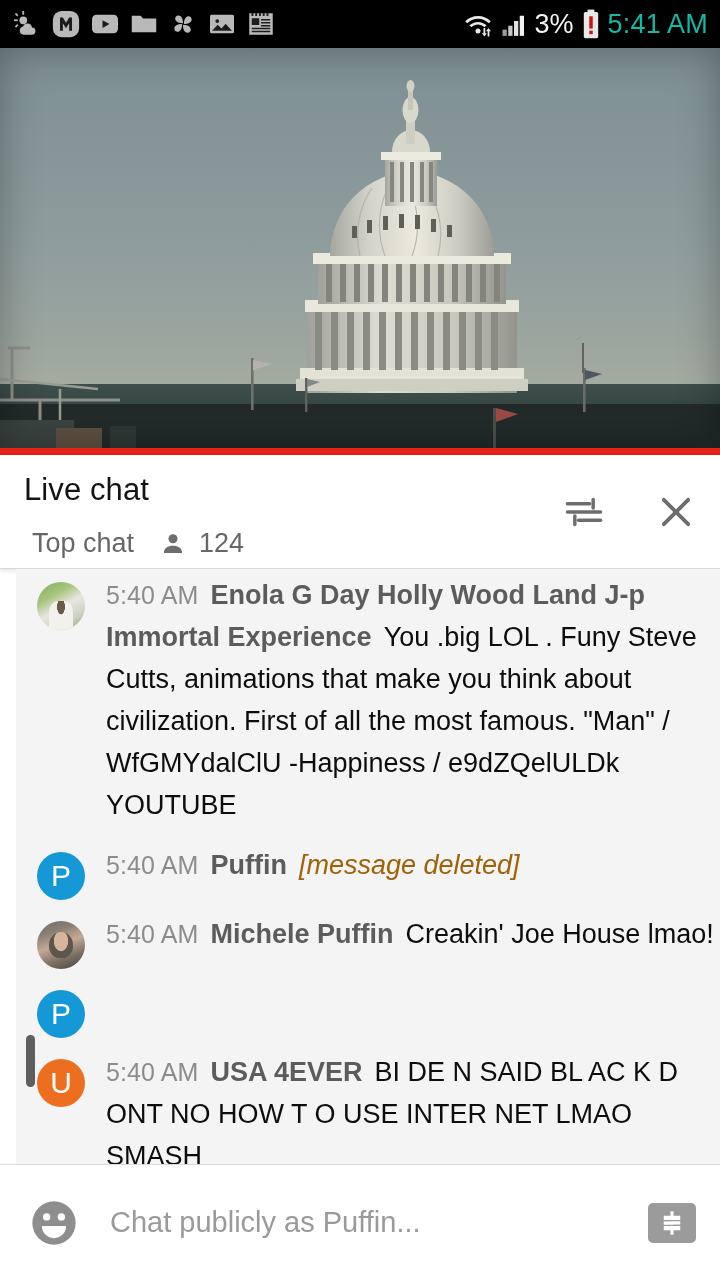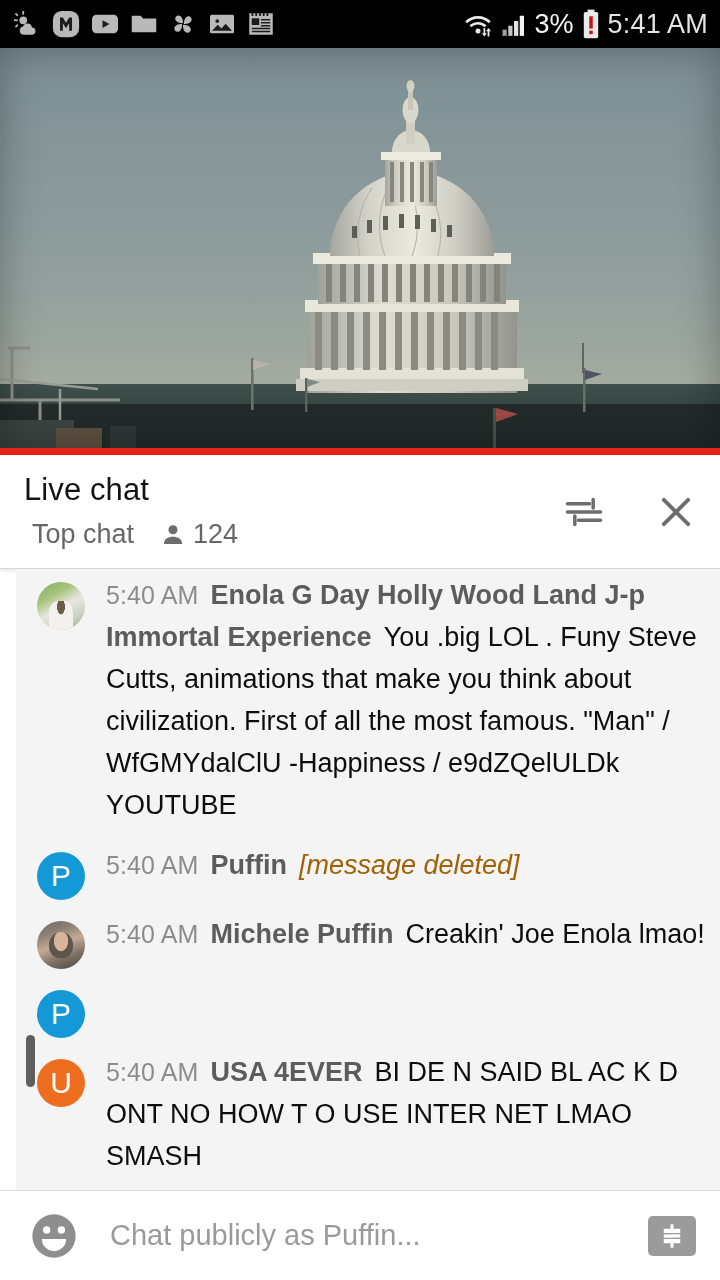--- a/index.html
+++ b/index.html
@@ -16,21 +16,21 @@
     position: absolute; top: 0; left: 0;
     width: 720px; height: 48px;
     background: #000000;
     display: flex; align-items: center;
     padding: 0 12px;
   }
   .sb-left { display: flex; align-items: center; gap: 9px; }
   .sb-right { display: flex; align-items: center; gap: 6px; margin-left: auto; }
   .sb-icon { display: block; }
   .sb-text {
-    color: #e5e5e5; font-size: 27px; letter-spacing: .2px;
+    color: #14b8a6; font-size: 27px; letter-spacing: .2px;
     font-family: "Liberation Sans", sans-serif;
   }
   .sb-pct { color: #f4f4f4; font-size: 27px; }
 
   
   .video {
     position: absolute; top: 48px; left: 0;
     width: 720px; height: 400px;
     overflow: hidden;
     background: #5b6b72;
@@ -56,25 +56,25 @@
     background: #ffffff;
     border-bottom: 1px solid #d8d8d8;
     box-shadow: 0 2px 4px rgba(0,0,0,.10);
   }
   .ch-title {
     position: absolute; left: 24px; top: 17px;
     font-size: 31px; color: #141414; font-weight: 400;
     letter-spacing: .1px;
   }
   .ch-sub {
-    position: absolute; left: 32px; top: 64px;
+    position: absolute; left: 32px; top: 73px;
     display: flex; align-items: center;
     font-size: 27px; color: #676767;
   }
-  .ch-sub .people-count { display: flex; align-items: center; margin-left: 26px; gap: 7px; }
+  .ch-sub .people-count { display: flex; align-items: center; margin-left: 26px; gap: 13px; }
   .ch-actions {
     position: absolute; right: 22px; top: 0; height: 114px;
     display: flex; align-items: center; gap: 48px;
   }
 
   
   .chat-list {
     position: absolute; top: 569px; left: 16px;
     width: 720px; height: 621px;
     background: #f4f4f4;
@@ -120,21 +120,21 @@
 
   .scroll-thumb {
     position: absolute; left: 10px; top: 196px;
     width: 9px; height: 52px;
     background: #5e5e5e; border-radius: 5px;
   }
 
   
   .chat-input-bar {
     position: absolute; bottom: 0; left: 0;
-    width: 720px; height: 90px;
+    width: 720px; height: 116px;
     background: #ffffff;
     border-top: 1px solid #dcdcdc;
     display: flex; align-items: center;
     padding: 0 24px 0 28px;
   }
   .emoji-btn { width: 52px; height: 52px; flex: 0 0 52px; }
   .chat-placeholder {
     flex: 1 1 auto;
     margin-left: 30px;
     font-size: 29px; color: #9a9a9a;
@@ -427,21 +427,21 @@
       <div class="msg-body">
         <span class="m-time">5:40 AM</span><span class="sp"></span><span class="m-author">Puffin</span><span class="sp"></span><span class="m-deleted">[message deleted]</span>
       </div>
     </div>
 
     <div class="msg">
       <div class="msg-avatar-col">
         <div class="avatar av-photo-2"></div>
       </div>
       <div class="msg-body">
-        <span class="m-time">5:40 AM</span><span class="sp"></span><span class="m-author">Michele Puffin</span><span class="sp"></span><span class="m-text">Creakin' Joe Enola lmao!</span>
+        <span class="m-time">5:40 AM</span><span class="sp"></span><span class="m-author">Michele Puffin</span><span class="sp"></span><span class="m-text">Creakin' Joe House lmao!</span>
       </div>
     </div>
 
     <div class="msg">
       <div class="msg-avatar-col">
         <div class="avatar letter av-blue">P</div>
       </div>
     </div>
 
     <div class="msg">

